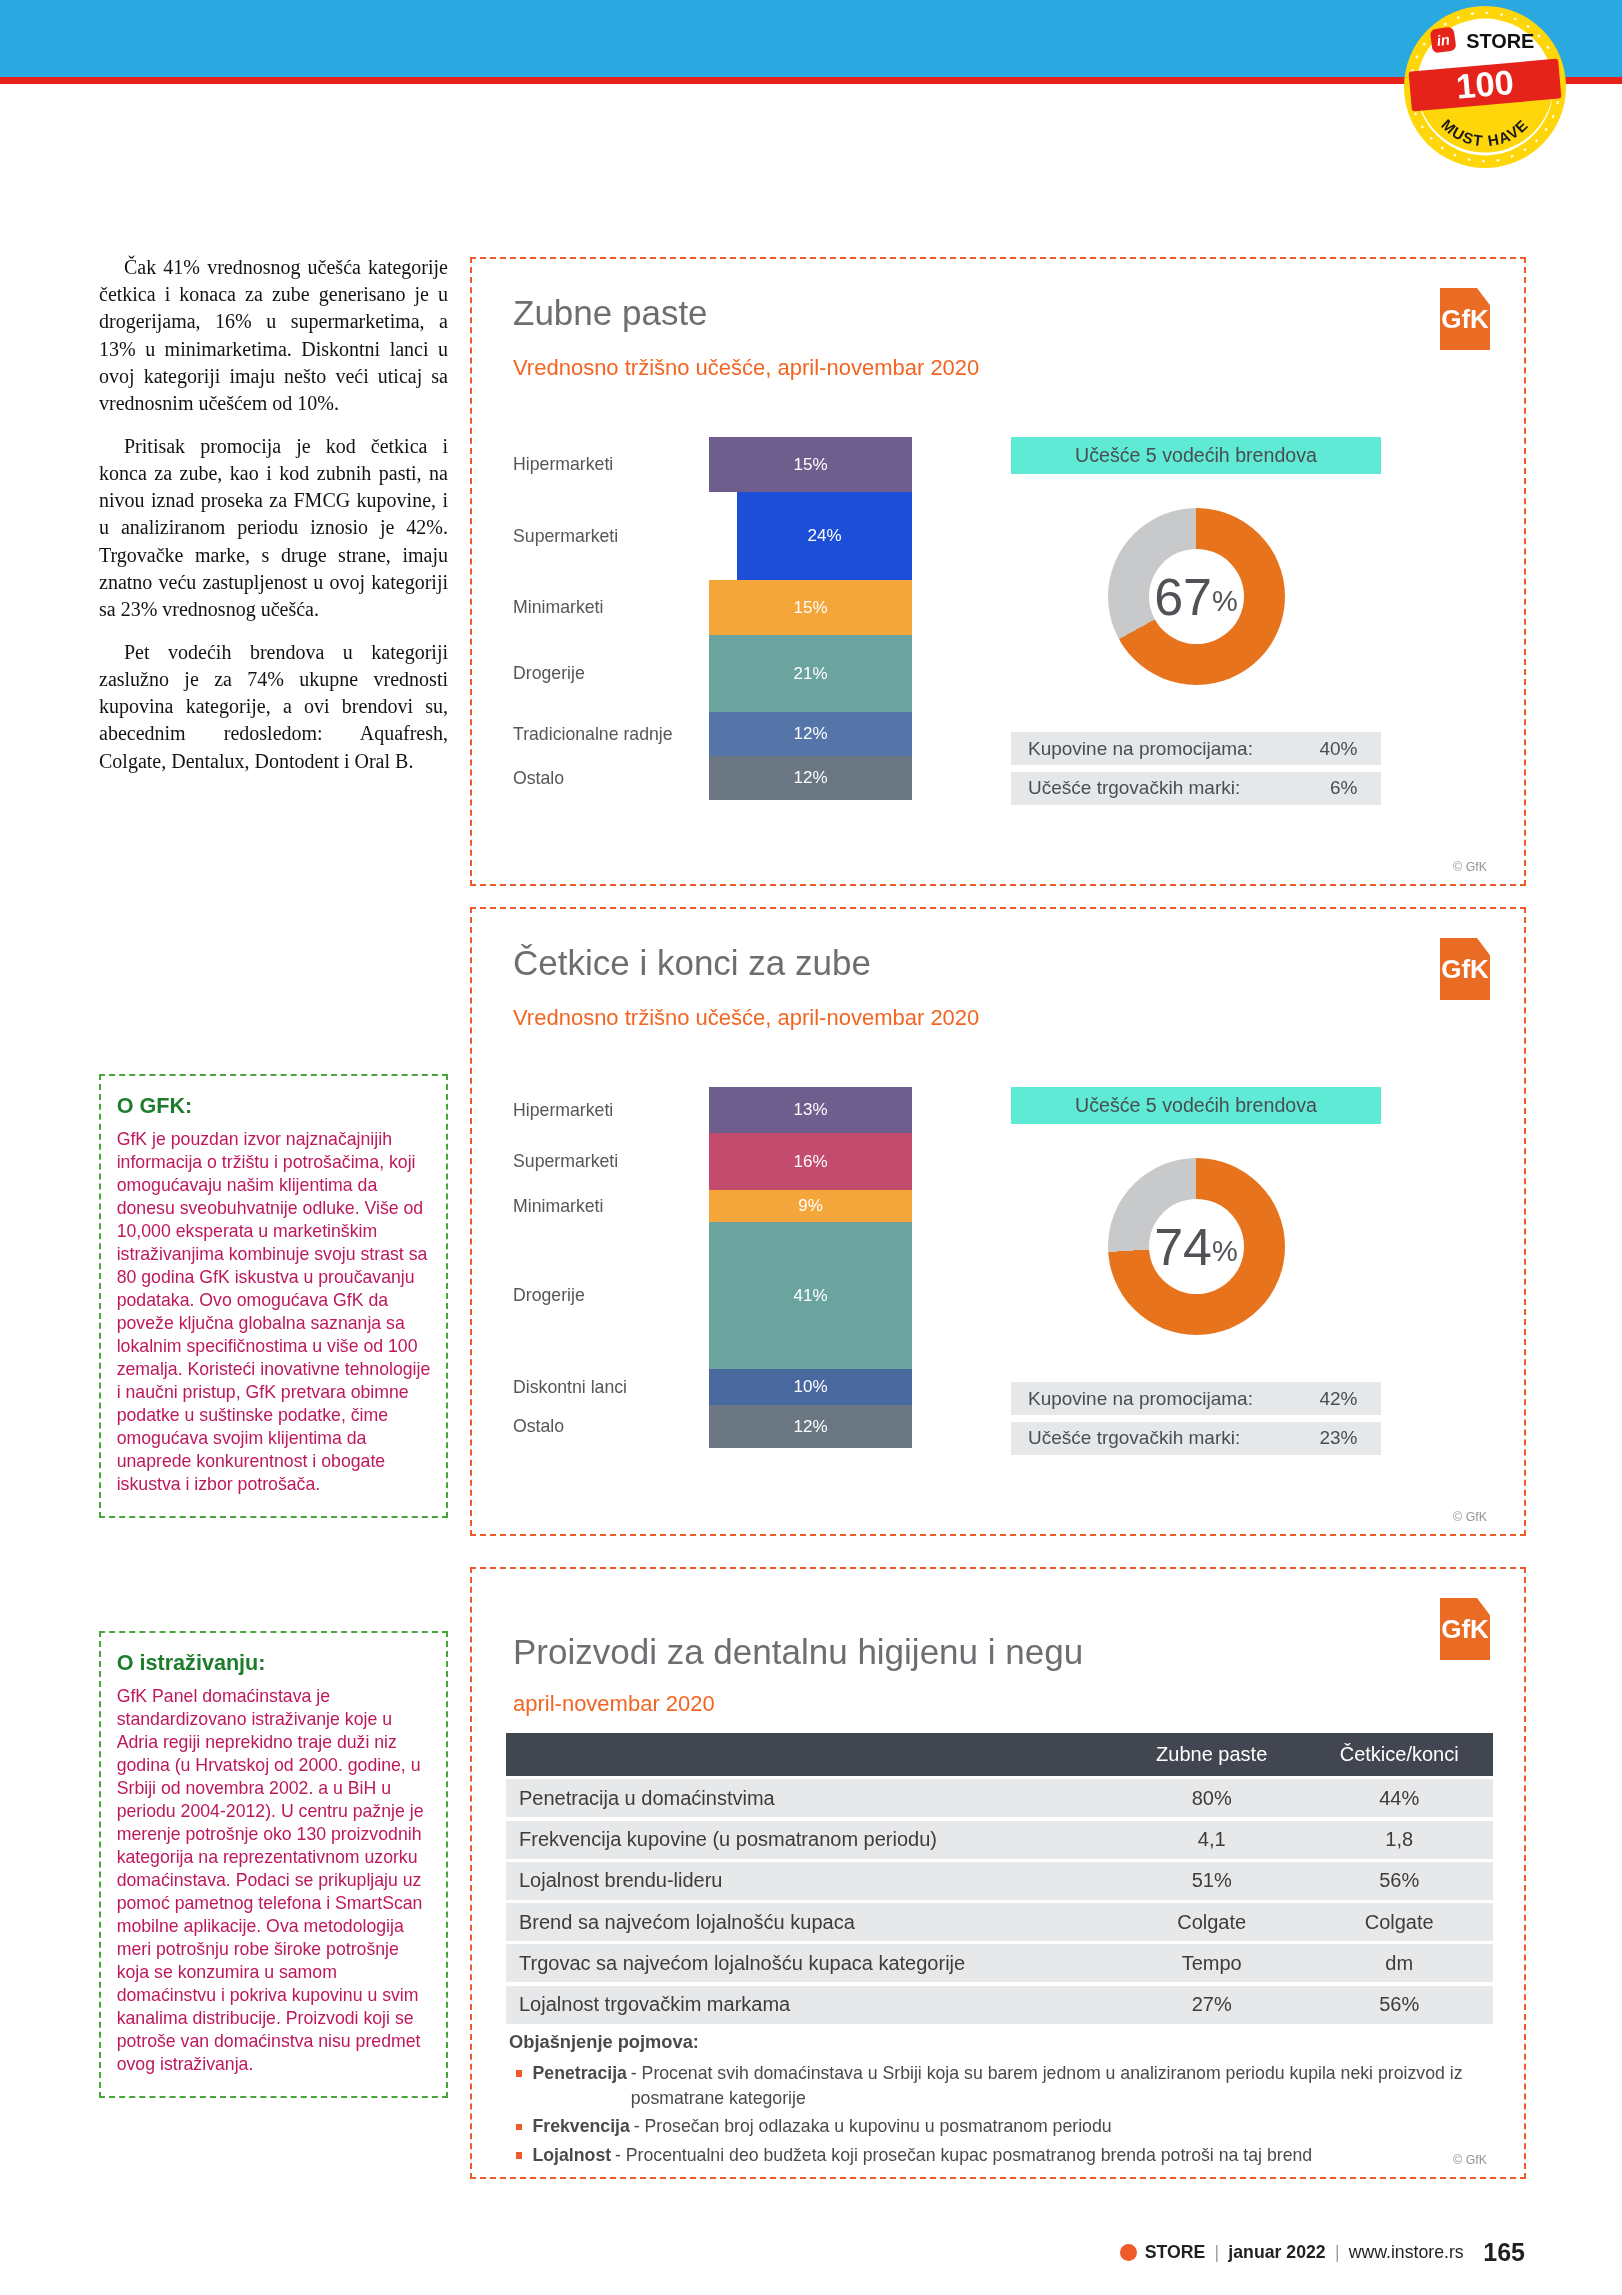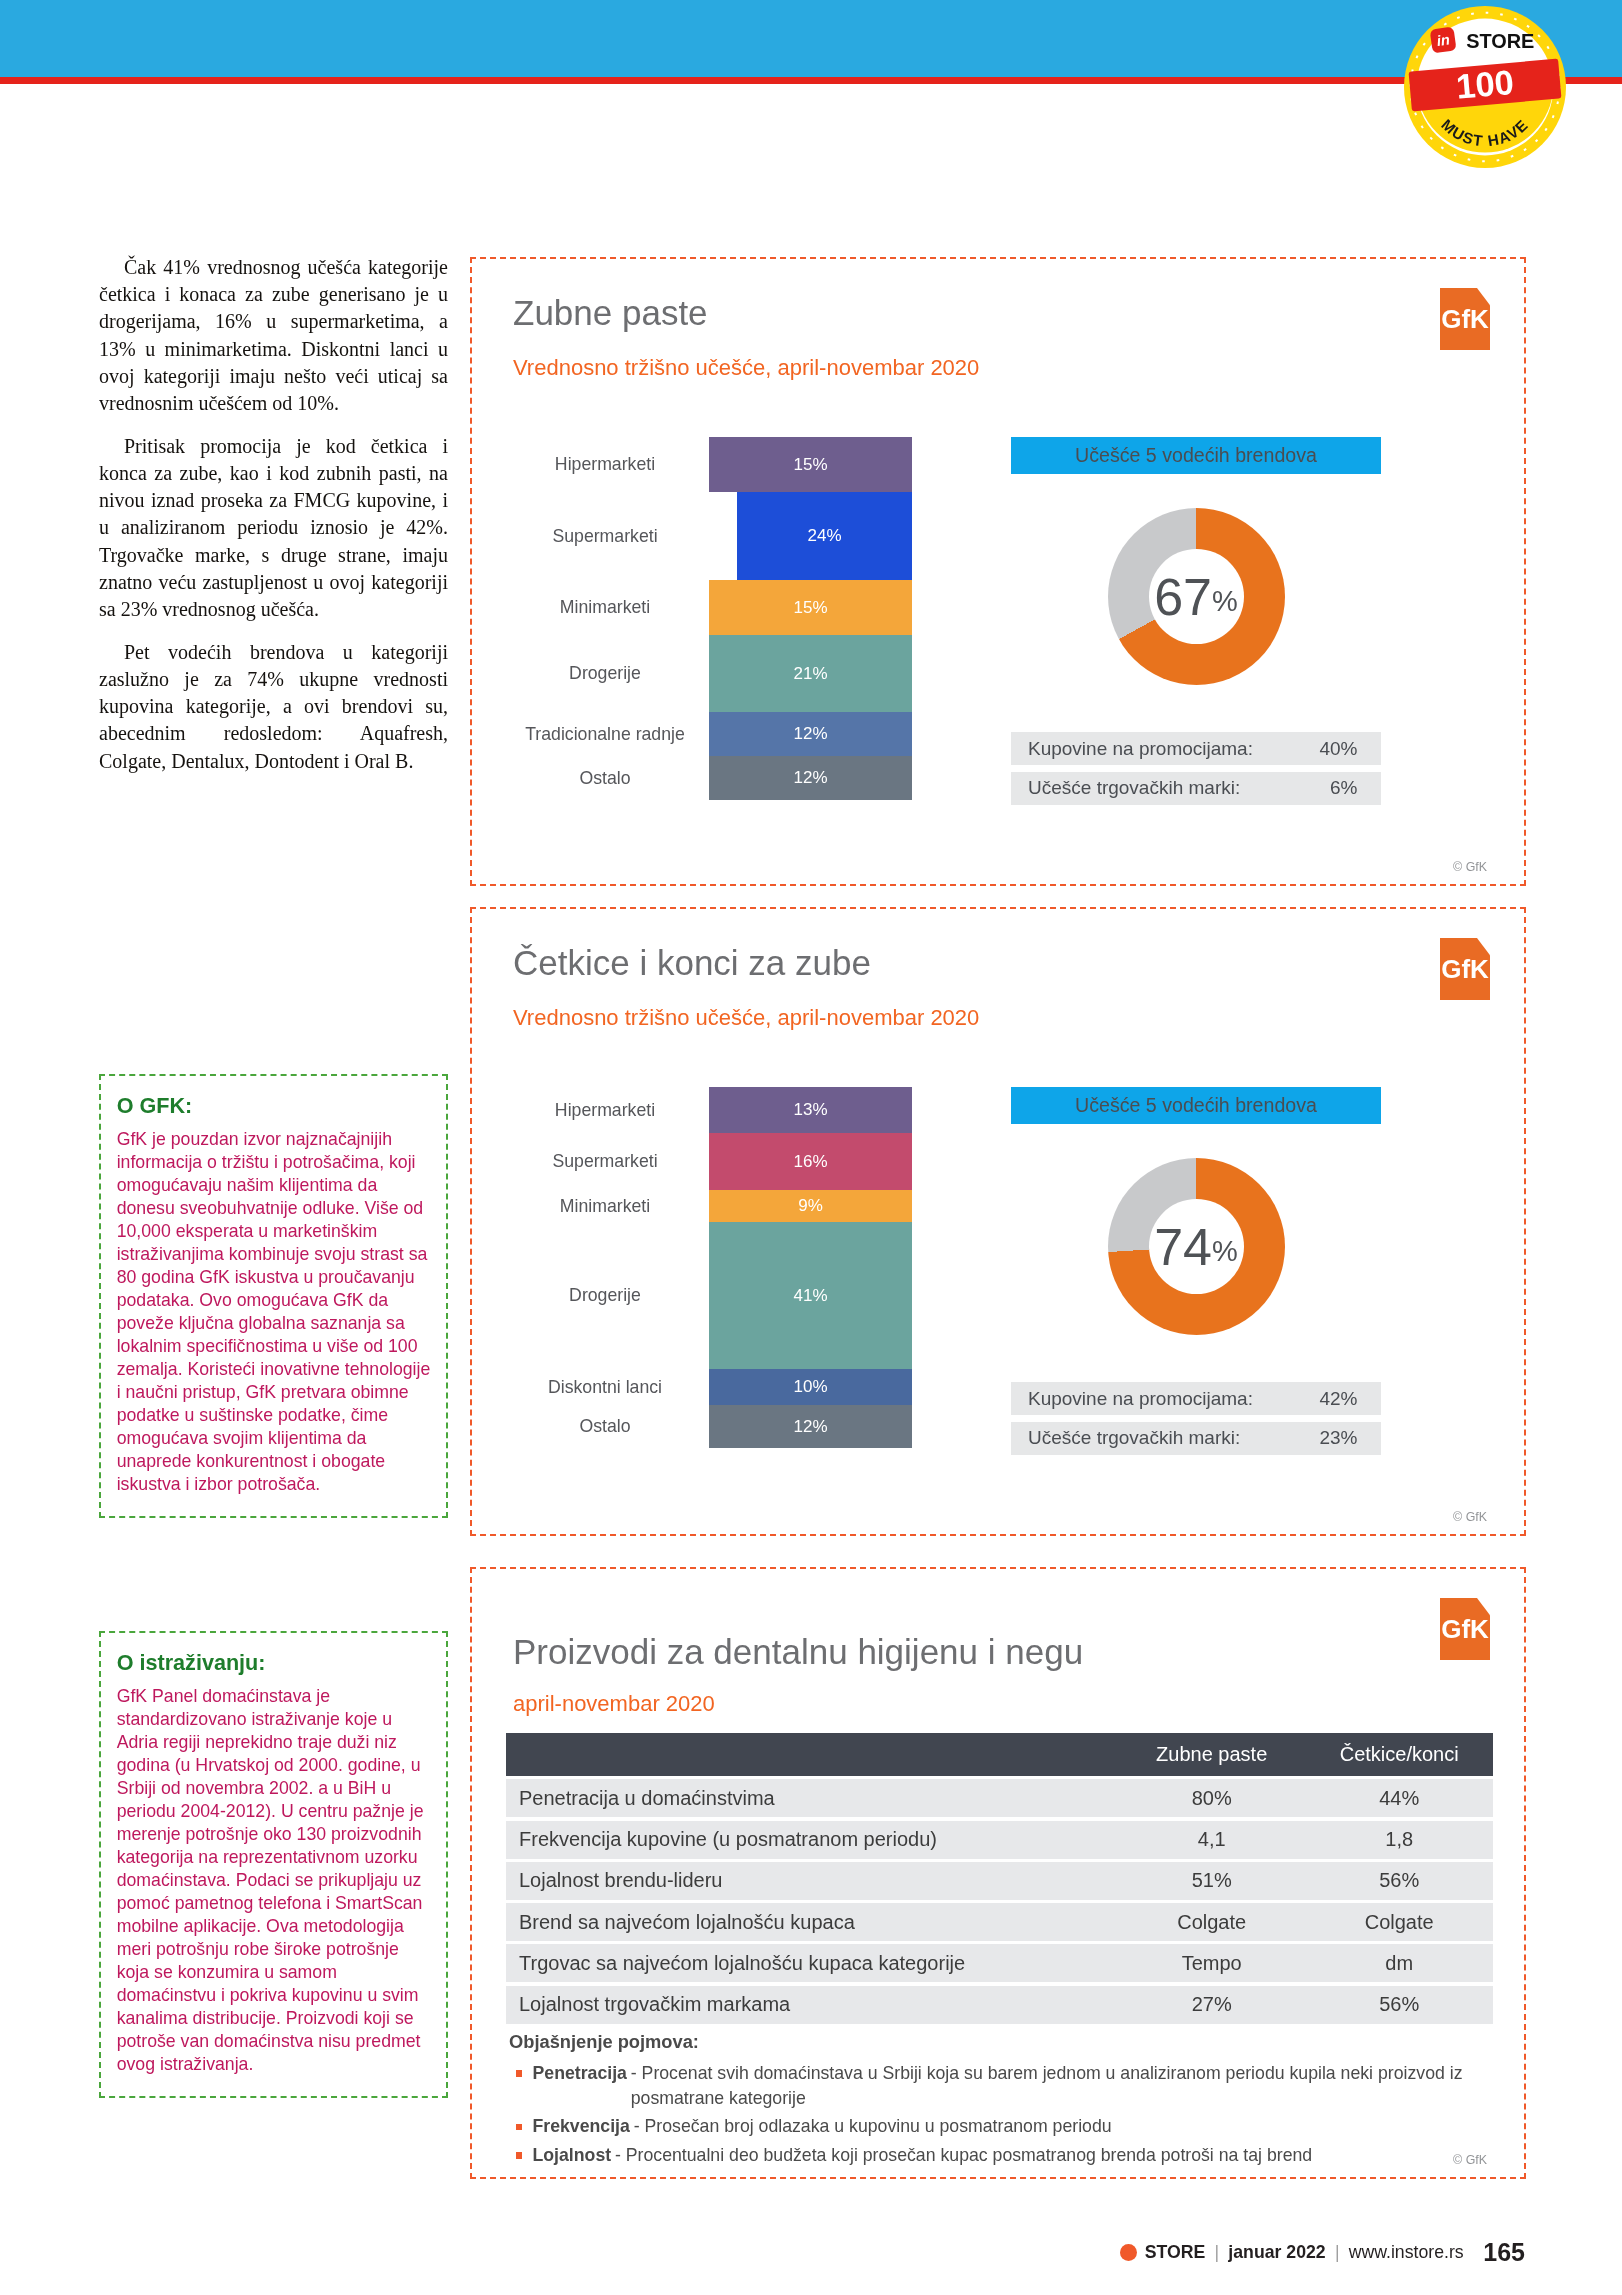--- a/index.html
+++ b/index.html
@@ -36,25 +36,25 @@
   .panel-subtitle{position:absolute;left:41px;top:96px;font-size:22px;font-weight:normal;color:#f26522;}
   .gfk-logo{
     position:absolute;right:34px;top:29px;width:50px;height:62px;background:#e96b24;color:#fff;
     display:flex;align-items:center;justify-content:center;font-size:26px;font-weight:bold;
     clip-path:polygon(0 0,74% 0,100% 28%,100% 100%,0 100%);
   }
   .panel-copy{position:absolute;right:37px;bottom:10.5px;font-size:12.4px;color:#939598;}
 
   .stack{position:absolute;left:41px;top:178px;width:399px;}
   .stack-row{display:flex;align-items:center;}
-  .stack-label{flex:0 0 196px;text-align:center;padding-right:12px;font-size:17.7px;color:#55565a;}
+  .stack-label{flex:0 0 196px;text-align:left;padding-right:12px;font-size:17.7px;color:#55565a;}
   .stack-bar{width:212px;align-self:stretch;display:flex;align-items:center;justify-content:center;color:#fff;font-size:17px;}
 
   .donut-col{position:absolute;left:539px;top:178px;width:370px;}
-  .donut-heading{background:#0ea5e9;height:37px;display:flex;align-items:center;justify-content:center;font-size:19.6px;color:#4a4d52;}
+  .donut-heading{background:#5eead4;height:37px;display:flex;align-items:center;justify-content:center;font-size:19.6px;color:#4a4d52;}
   .donut{width:177px;height:177px;border-radius:50%;margin:34px auto 47px auto;position:relative;}
   .donut::after{content:"";position:absolute;inset:41px;background:#fff;border-radius:50%;z-index:1;}
   .donut-center{position:absolute;inset:0;display:flex;align-items:center;justify-content:center;z-index:2;color:#4f5256;}
   .donut-num{font-size:52px;}
   .donut-pct{font-size:29px;margin-top:10.5px;}
   .stats .stat-row{background:#e6e7e8;height:33px;display:flex;align-items:center;justify-content:space-between;padding:0 23.6px 0 17px;margin-bottom:6.5px;font-size:19px;color:#4a4d52;}
 
   
   #panel-2 .panel-title{top:63px;}
   #panel-2 .panel-subtitle{top:122px;}

